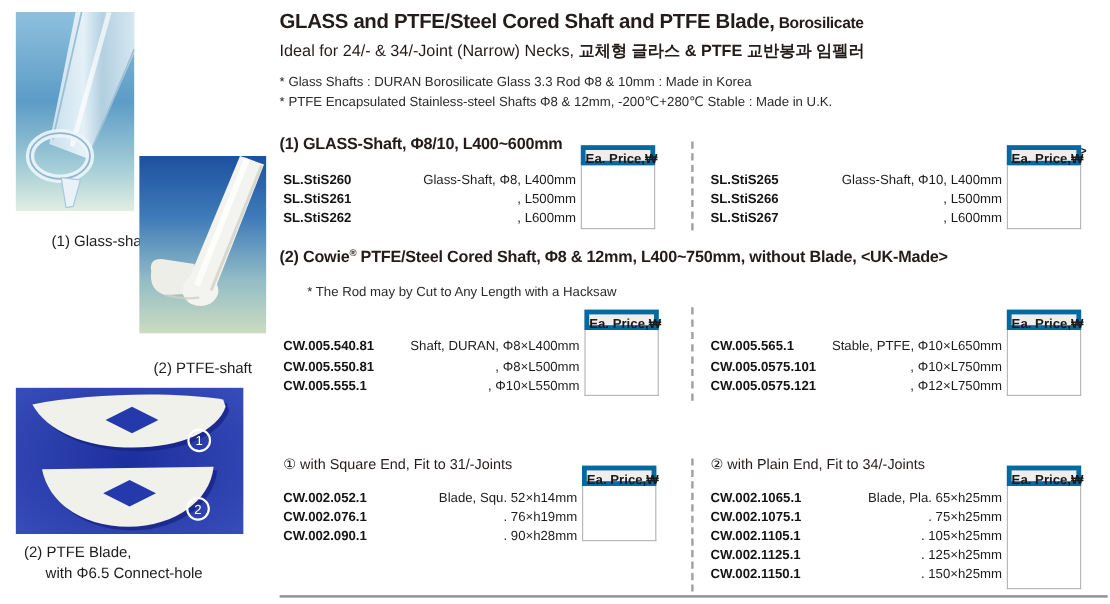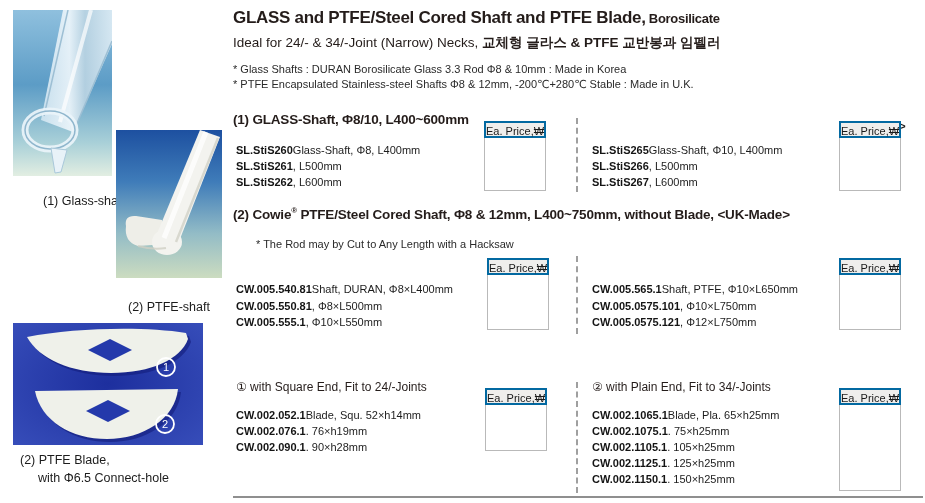--- a/index.html
+++ b/index.html
@@ -24,30 +24,30 @@
   .note{font-size:11px;white-space:nowrap;color:#2a2a2a;}
   .pageref{font-size:10.5px;font-weight:bold;color:#1c1c1c;}
 
   
   .sec-heading{font-size:13.5px;font-weight:bold;letter-spacing:-0.2px;white-space:nowrap;color:#241c1a;}
   .sec-heading sup{font-size:8px;}
   .sub-heading{font-size:12px;white-space:nowrap;color:#241c1a;}
 
   .price-box{
     width:62px;height:17px;line-height:17px;text-align:center;
-    font-size:11px;font-weight:normal;background:#efeeec;border:2px solid #0369a1;
+    font-size:11px;font-weight:bold;background:#efeeec;border:4px solid #0369a1;
     box-sizing:border-box;color:#1a1a1a;white-space:nowrap;
   }
   .price-cell{
     width:62px;background:#ffffff;border:1px solid #b9b9b9;border-top:none;box-sizing:border-box;
   }
   .divider{width:0;border-left:2px dashed #9f9f9f;}
 
   .rows{display:flex;flex-direction:column;}
-  .row{display:flex;justify-content:flex-start;align-items:baseline;font-size:11px;white-space:nowrap;}
+  .row{display:flex;justify-content:space-between;align-items:baseline;font-size:11px;white-space:nowrap;}
   .row .cat{font-weight:bold;color:#141414;}
   .row .desc{text-align:right;color:#1c1c1c;}
   .rows-16 .row{height:16px;line-height:16px;}
   .rows-165 .row{height:16.5px;line-height:16.5px;}
 
   .bottom-rule{height:2px;background:#8f8f8f;}
 </style>
 </head>
 <body>
 
@@ -196,34 +196,34 @@
       </div>
   </div>
 
   <div class="abs divider" style="left:576px;top:256px;height:78px;"></div>
 
   <div class="abs price-box" style="left:839px;top:258px;">Ea. Price,₩</div>
   <div class="abs price-cell" style="left:839px;top:275px;height:55px;"></div>
   <div class="abs rows rows-165" style="left:592px;top:281px;width:243px;">
     <div class="row">
         <span class="cat">CW.005.565.1</span>
-        <span class="desc">Shaft, PTFE, Φ10×L650mm</span>
+        <span class="desc">Stable, PTFE, Φ10×L650mm</span>
       </div>
     <div class="row">
         <span class="cat">CW.005.0575.101</span>
         <span class="desc">, Φ10×L750mm</span>
       </div>
     <div class="row">
         <span class="cat">CW.005.0575.121</span>
         <span class="desc">, Φ12×L750mm</span>
       </div>
   </div>
 
 
-  <div class="abs sub-heading" style="left:236px;top:380px;">① with Square End, Fit to 24/-Joints</div>
+  <div class="abs sub-heading" style="left:236px;top:380px;">① with Square End, Fit to 31/-Joints</div>
   <div class="abs price-box" style="left:485px;top:388px;">Ea. Price,₩</div>
   <div class="abs price-cell" style="left:485px;top:405px;height:46px;"></div>
   <div class="abs rows rows-16" style="left:236px;top:407px;width:245px;">
     <div class="row">
         <span class="cat">CW.002.052.1</span>
         <span class="desc">Blade, Squ. 52×h14mm</span>
       </div>
     <div class="row">
         <span class="cat">CW.002.076.1</span>
         <span class="desc">. 76×h19mm</span>

